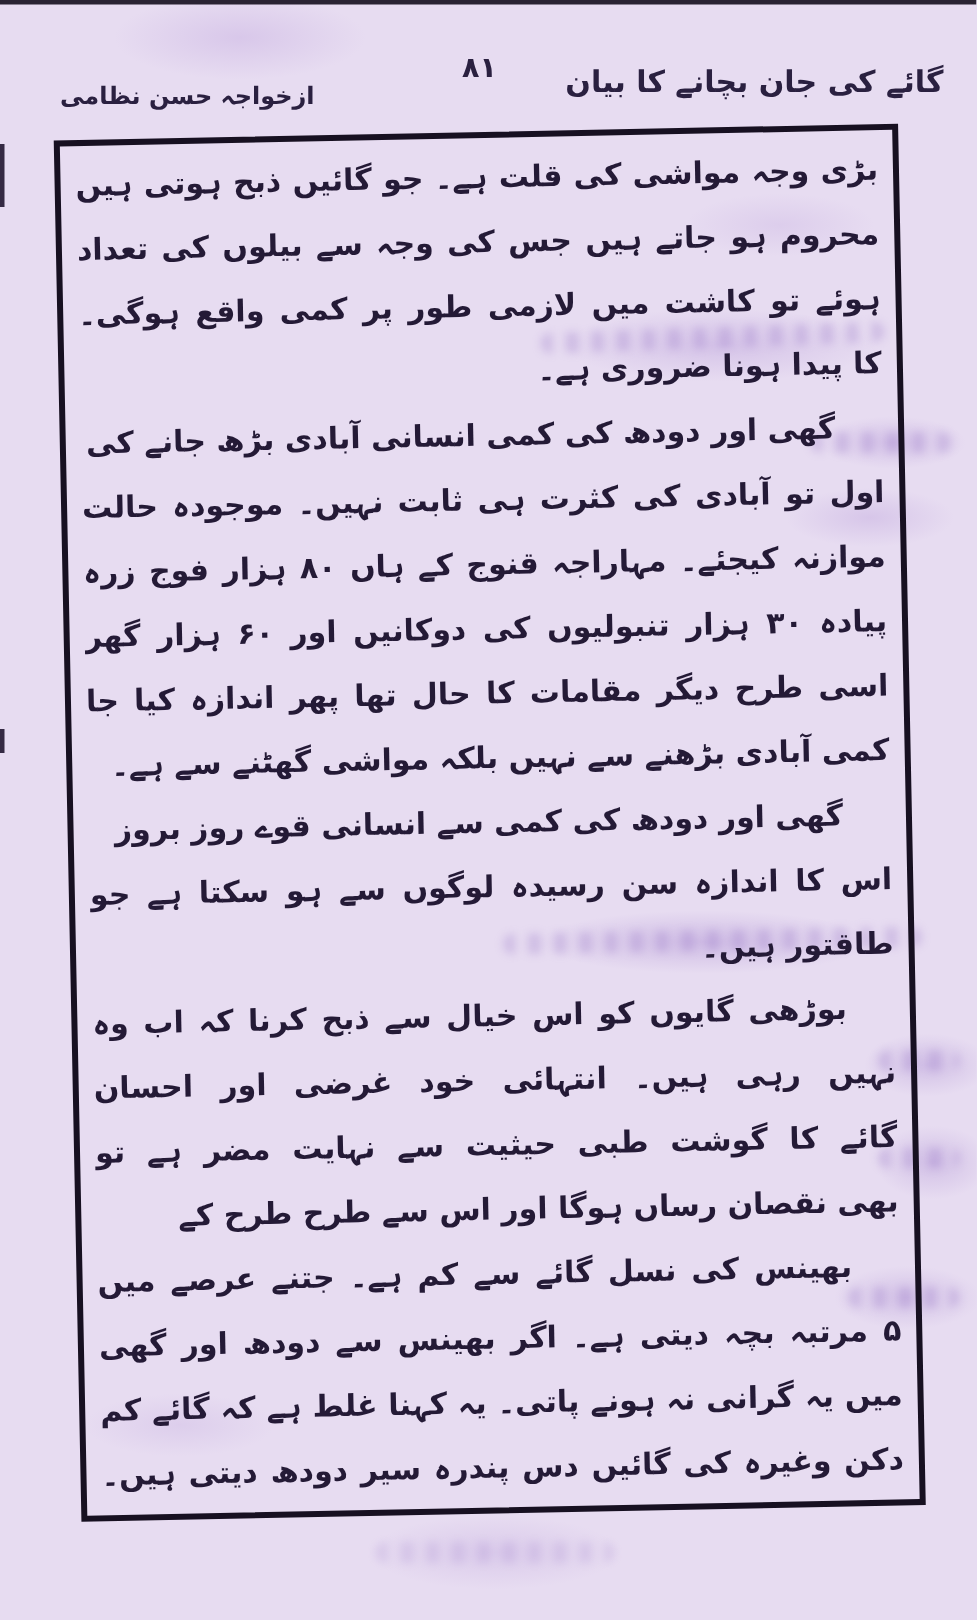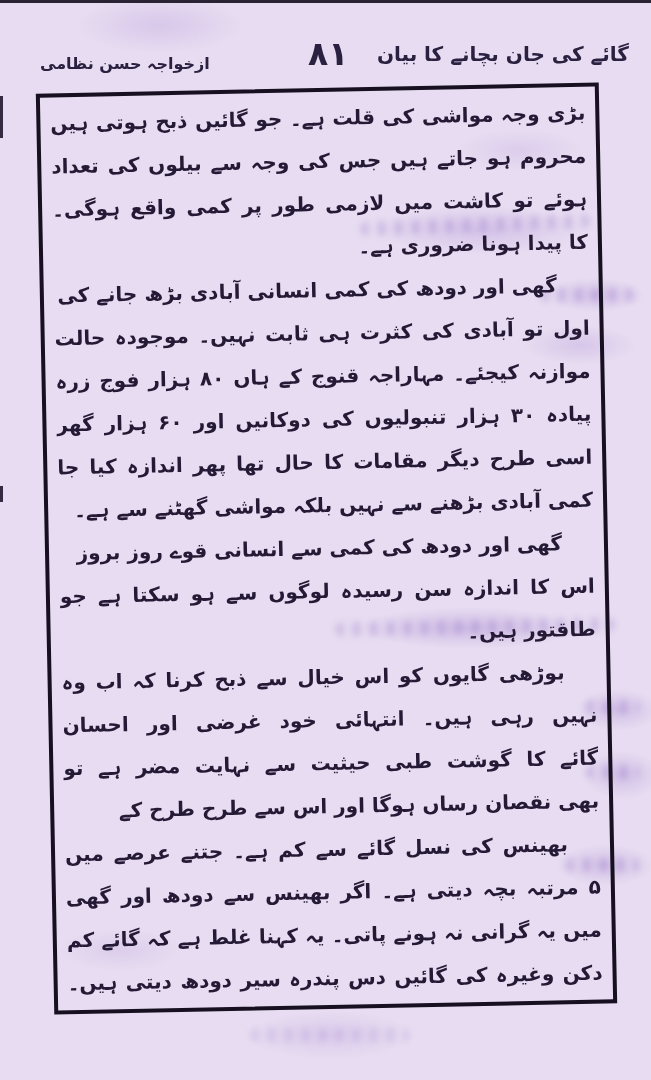--- a/index.html
+++ b/index.html
@@ -17,21 +17,21 @@
       radial-gradient(ellipse 60px 30px at 618px 710px, rgba(160,126,205,.30), transparent 70%),
       radial-gradient(ellipse 55px 35px at 622px 775px, rgba(160,126,205,.30), transparent 70%),
       radial-gradient(ellipse 70px 30px at 605px 865px, rgba(160,126,205,.28), transparent 70%),
       radial-gradient(ellipse 120px 35px at 330px 1035px, rgba(172,140,212,.22), transparent 70%),
       radial-gradient(ellipse 90px 30px at 120px 950px, rgba(172,140,212,.18), transparent 70%);
   }
   .top-edge{position:absolute;top:0;left:0;width:651px;height:3px;background:#2a2333;}
   .edge-mark{position:absolute;background:#352a44;}
   .hdr{position:absolute;color:#2a2040;font-weight:bold;white-space:nowrap;}
   .hdr-title{top:42px;right:22px;font-size:20px;}
-  .hdr-page{top:34px;left:308px;font-size:33px;letter-spacing:2px;}
+  .hdr-page{top:34px;left:308px;font-size:19px;letter-spacing:2px;}
   .hdr-author{top:54px;left:40px;font-size:16px;text-align:right;}
   .text-box{
     position:absolute;left:45px;top:88px;width:563px;height:921px;
     border:4px solid #171021;transform:rotate(-1.15deg);transform-origin:center;
     box-sizing:border-box;
   }
   .text-inner{padding:5px 10px 0 10px;height:100%;box-sizing:border-box;overflow:hidden;}
   .line{
     height:43px;line-height:43px;font-size:20px;font-weight:700;
     color:#241a36;text-align:right;overflow:hidden;direction:rtl;

